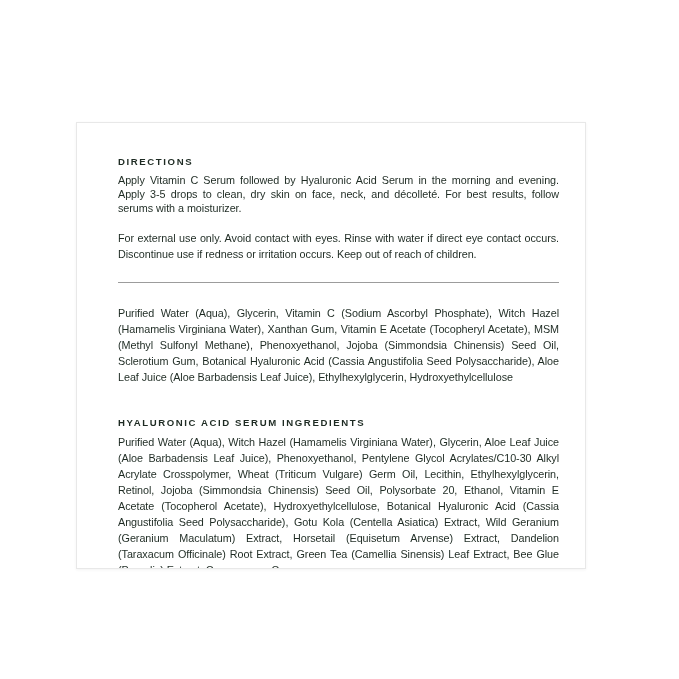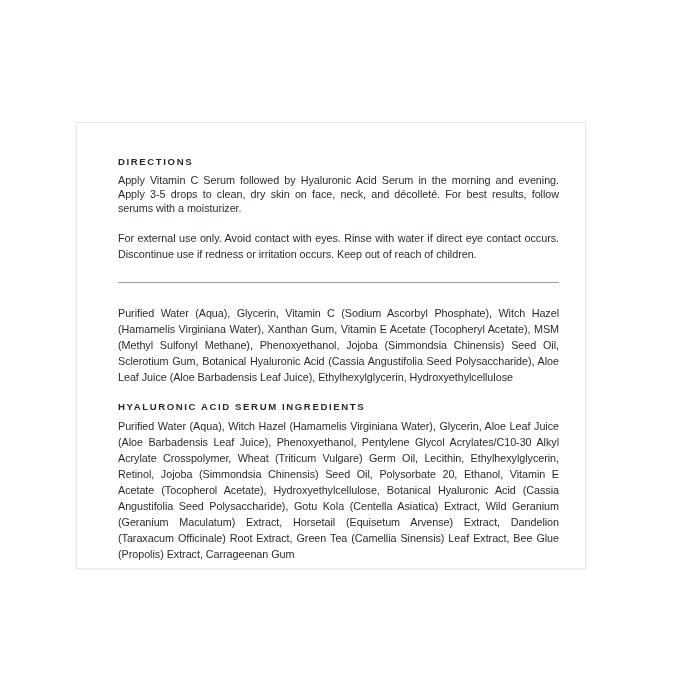--- a/index.html
+++ b/index.html
@@ -51,21 +51,21 @@
   .warning-text {
     margin-top: 15px;
   }
   .divider {
     border: none;
     border-top: 1px solid var(--divider-color, #9c9c9c);
     margin: 20px 0 22px 0;
     height: 0;
   }
   .ingredients-section + .ingredients-section {
-    margin-top: 16px;
+    margin-top: 32px;
   }
   .vitamin-c-section {
     margin-top: 0;
   }
   .hyaluronic-section {
     margin-top: 14px;
   }
 </style>
 </head>
 <body>

